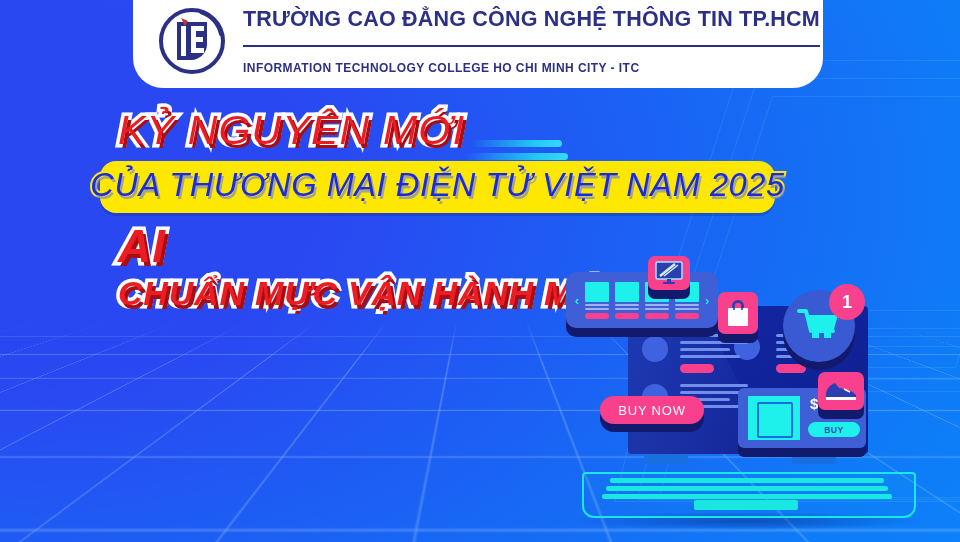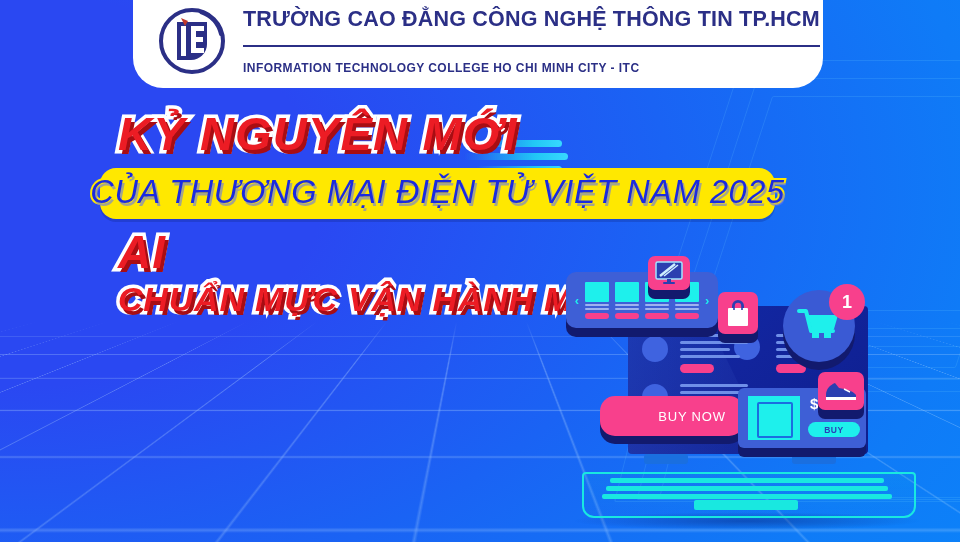--- a/index.html
+++ b/index.html
@@ -62,21 +62,21 @@
   }
   .speed i:nth-child(1){top:2px;width:92px;}
   .speed i:nth-child(2){top:15px;width:104px;left:-6px;}
   .speed i:nth-child(3){top:28px;width:86px;left:6px;}
 
   
   .copy{position:absolute;left:0;top:108px;width:640px;}
 
   .line-1{
     margin:0 0 8px 118px;
-    font-size:47px;font-weight:bold;font-style:italic;
+    font-size:41px;font-weight:normal;font-style:italic;
     letter-spacing:1.2px;
     color:#ec1c24;
     -webkit-text-stroke:7px #ffffff;
     paint-order:stroke fill;
     text-shadow:3px 4px 0 #a80d13;
     line-height:1.1;
     white-space:nowrap;
   }
 
   .yellow-wrap{
@@ -180,25 +180,25 @@
     background:#3a5ad4;box-shadow:0 8px 0 #121a6e;
     display:flex;align-items:center;justify-content:center;
   }
   .cart-badge{
     position:absolute;right:-10px;top:-6px;width:36px;height:36px;border-radius:50%;
     background:#f8408c;color:#fff;font-size:18px;font-weight:bold;
     display:flex;align-items:center;justify-content:center;
   }
 
   .buy-now{
-    position:absolute;left:52px;top:146px;width:104px;height:40px;
+    position:absolute;left:52px;top:146px;width:104px;height:28px;
     background:#f8408c;border-radius:15px;
     box-shadow:0 8px 0 #121a6e;
     color:#fff;font-size:13px;letter-spacing:.8px;
-    display:flex;align-items:center;justify-content:center;padding-left:40px;
+    display:flex;align-items:center;justify-content:center;
   }
   .buy-now .stub{position:absolute;right:-18px;top:9px;width:24px;height:9px;background:#f8408c;border-radius:4px;z-index:-1;}
 
   .pay-card{
     position:absolute;left:190px;top:138px;width:128px;height:60px;
     background:#3e5fd6;border-radius:6px;box-shadow:0 9px 0 #121a6e;
   }
   .pay-thumb{position:absolute;left:10px;top:8px;width:52px;height:44px;background:#1ef0ec;}
   .pay-thumb .inner{position:absolute;left:9px;top:6px;width:32px;height:32px;border:2px solid #1a6fe0;border-radius:2px;}
   .pay-dollar{position:absolute;left:72px;top:8px;color:#fff;font-size:15px;font-weight:bold;line-height:1;}

